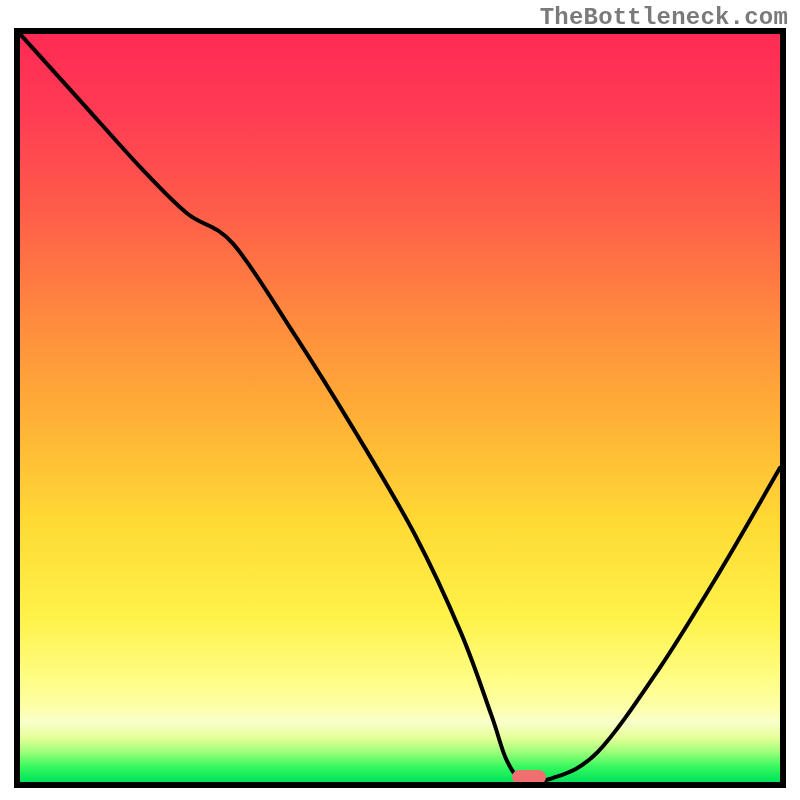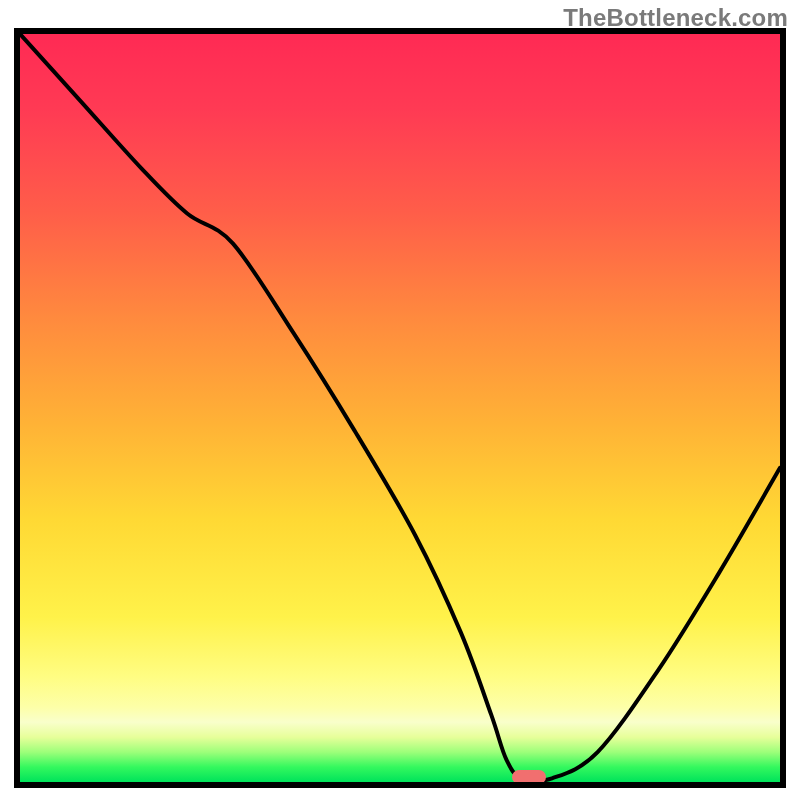--- a/index.html
+++ b/index.html
@@ -7,21 +7,21 @@
     padding: 0;
     width: 800px;
     height: 800px;
     background: #ffffff;
     overflow: hidden;
   }
   .watermark {
     position: absolute;
     top: 4px;
     right: 12px;
-    font-family: Liberation Sans, sans-serif;
+    font-family: Liberation Mono, monospace;
     font-size: 24px;
     font-weight: 600;
     color: #7a7a7a;
     letter-spacing: 0.2px;
     z-index: 20;
   }
   .frame {
     position: absolute;
     left: 14px;
     top: 28px;

